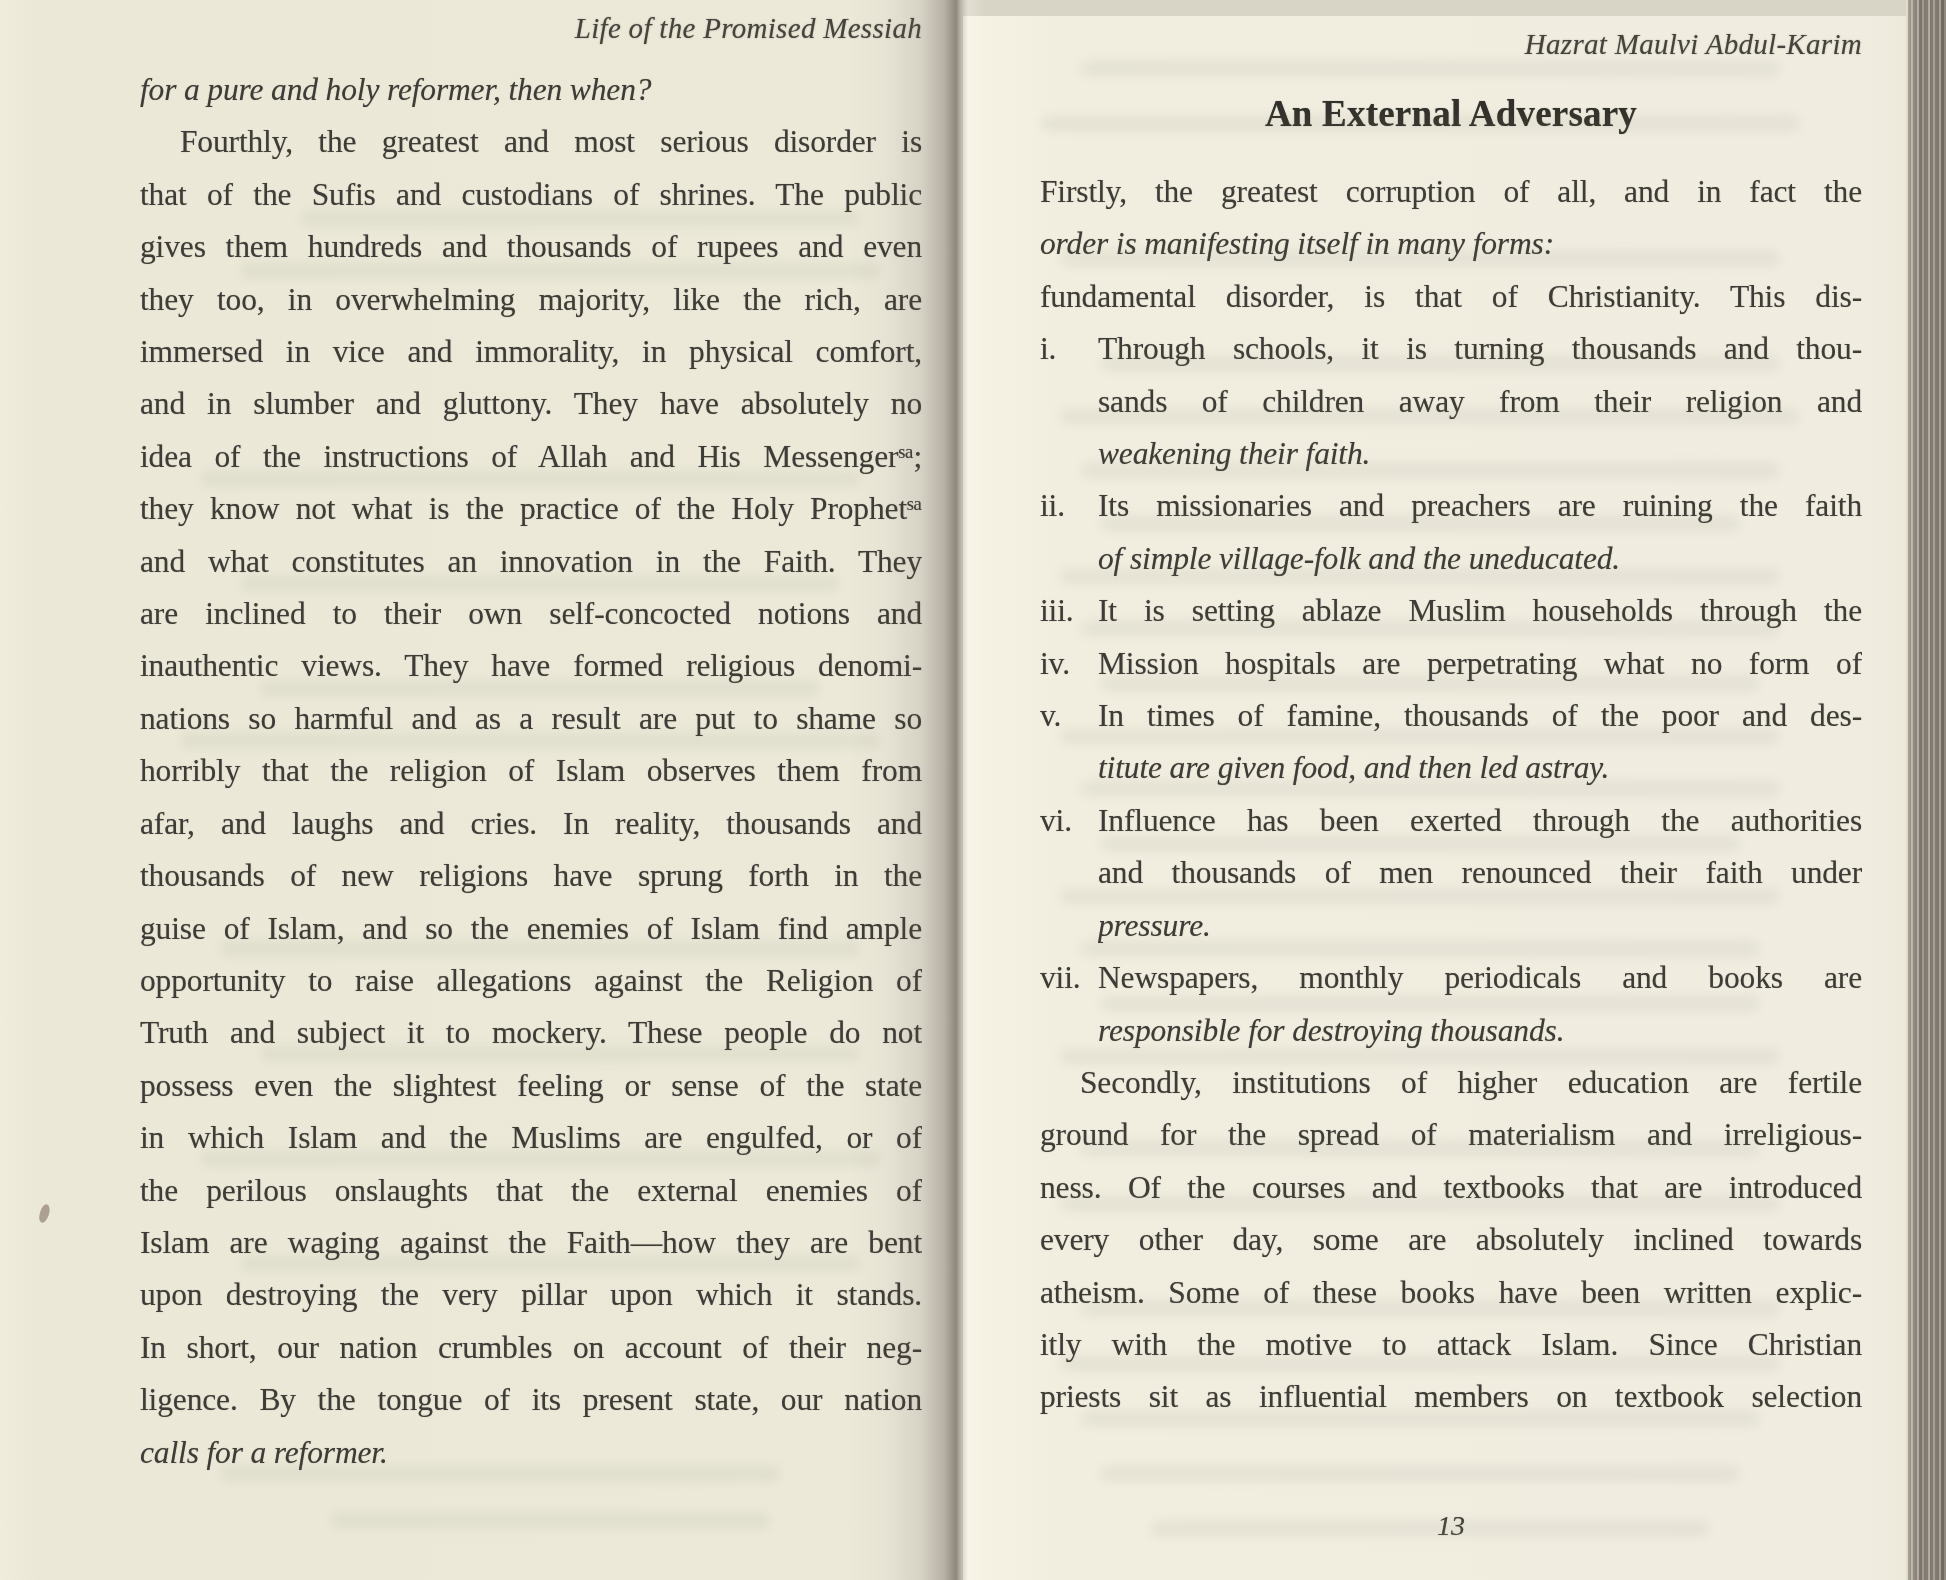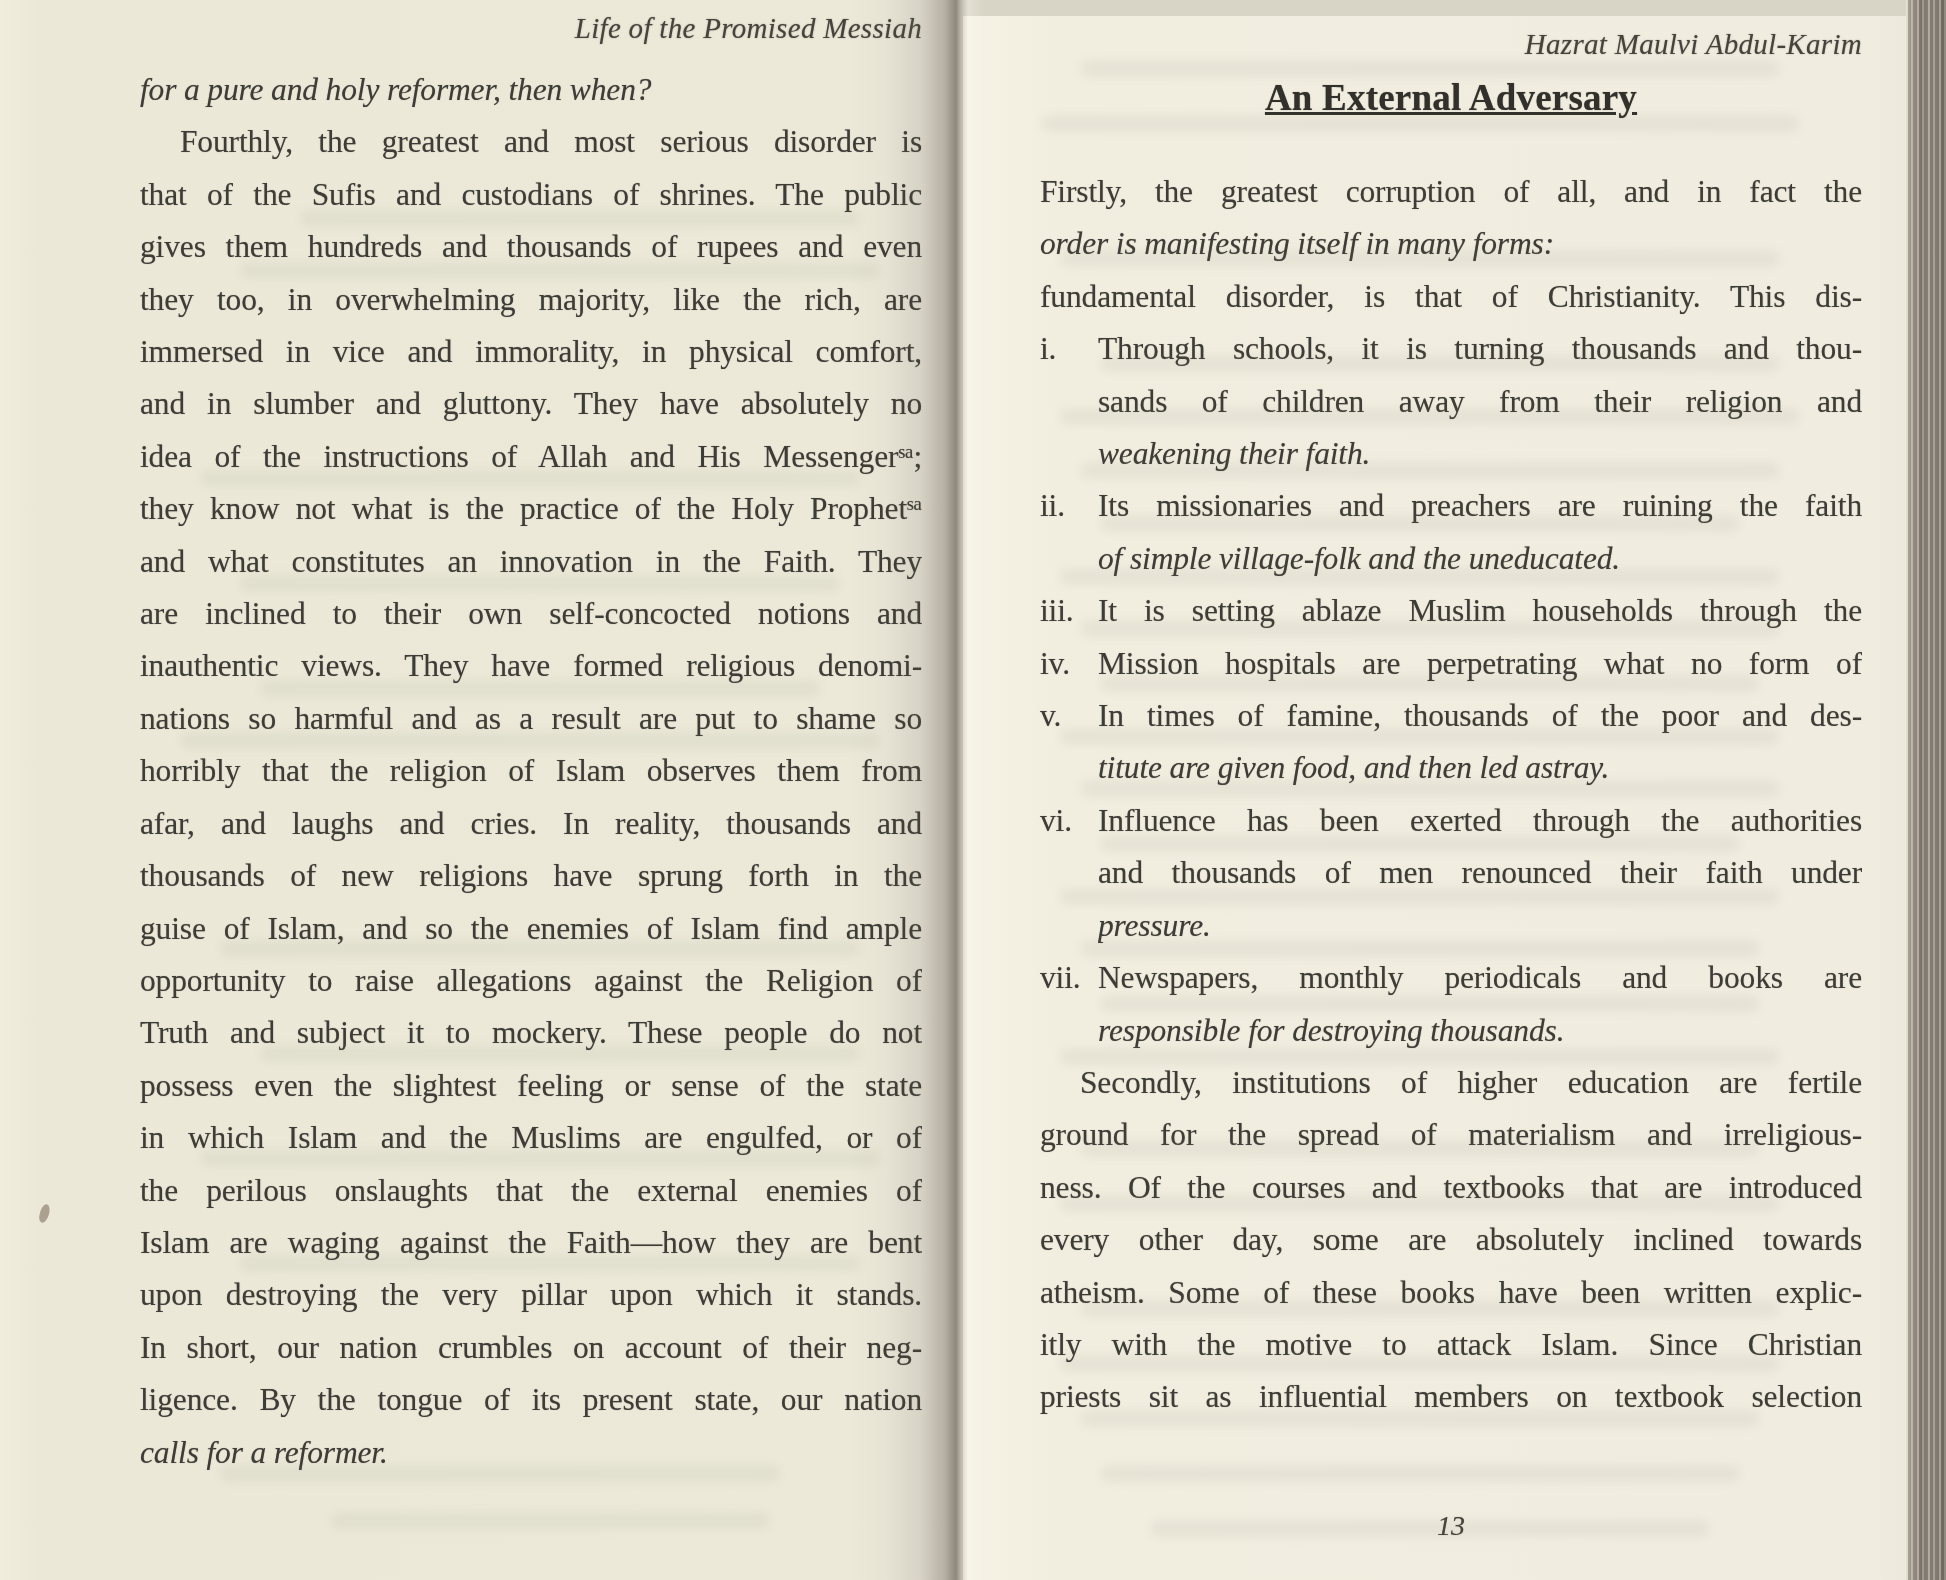--- a/index.html
+++ b/index.html
@@ -13,23 +13,23 @@
   .page.right{left:963px;width:983px;background:linear-gradient(to right,#f6f3e5 0%,#f1eee0 10%,#f0ede0 92%,#e9e6d7 100%);margin-top:16px;}
 
   .running-head{
     position:absolute;font-style:italic;font-size:29px;text-align:right;
     color:#45433c;text-shadow:0 0 1.5px rgba(69,67,60,.5);letter-spacing:.3px;
   }
   .page.left .running-head{top:12px;left:140px;width:782px;}
   .page.right .running-head{top:12px;left:77px;width:822px;}
 
   .section-heading{
-    position:absolute;top:60px;left:77px;width:822px;margin:0;
+    position:absolute;top:76px;left:77px;width:822px;margin:0;
     font-size:37px;font-weight:700;text-align:center;color:#32302a;
-    text-shadow:0 0 1px rgba(50,48,42,.6);letter-spacing:.2px;text-decoration:underline;
+    text-shadow:0 0 1px rgba(50,48,42,.6);letter-spacing:.2px;
   }
 
   .body{position:absolute;font-size:31.5px;line-height:52.4px;letter-spacing:-.15px;
     text-shadow:0 0 1px rgba(62,60,54,.45);}
   .page.left .body{top:64px;left:140px;width:782px;}
   .page.right .body{top:150px;left:77px;width:822px;}
 
   .line{text-align:justify;text-align-last:justify;white-space:nowrap;overflow:hidden;}
   .line.endline{text-align-last:left;font-style:italic;}
   .line.indent{text-indent:40px;}

